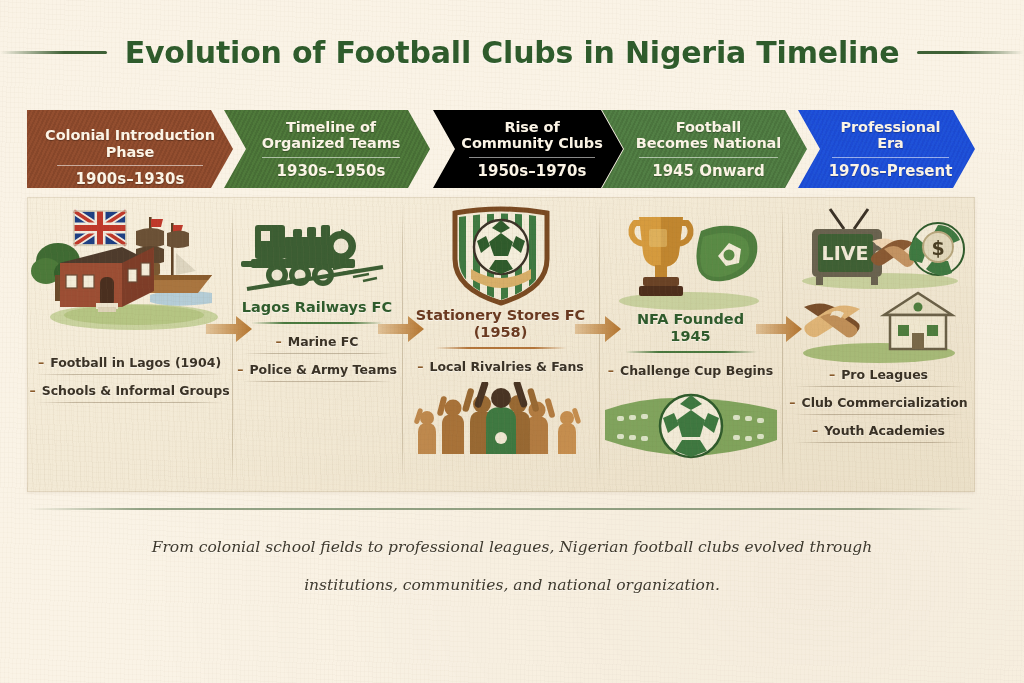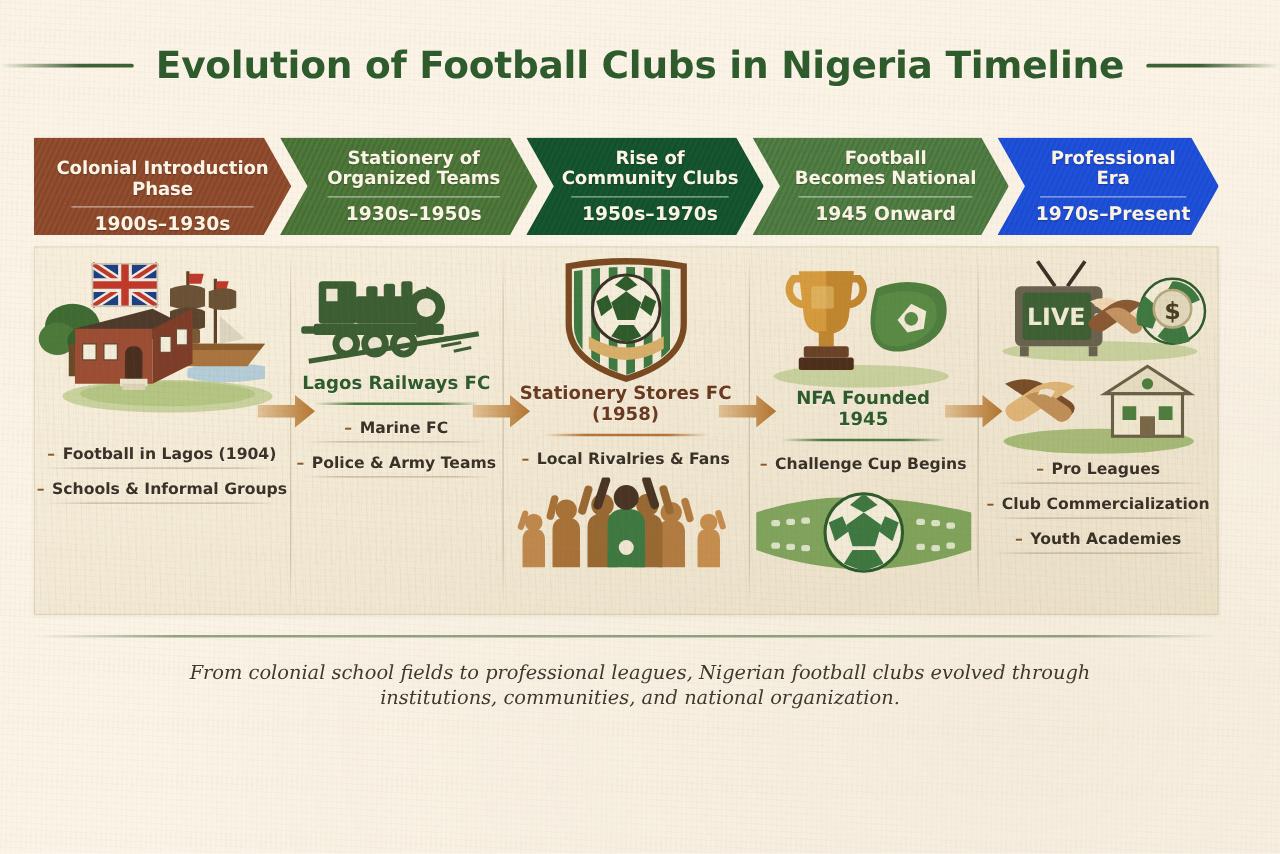--- a/index.html
+++ b/index.html
@@ -102,21 +102,21 @@
 
   
   .arrow{position:absolute;top:316px;width:46px;height:26px;z-index:20;}
 
   
   .foot-rule{position:absolute;left:27px;top:508px;width:948px;height:2px;
     background:linear-gradient(90deg, rgba(62,97,54,0) 0%, rgba(62,97,54,.55) 12%, rgba(62,97,54,.55) 88%, rgba(62,97,54,0) 100%);}
   .caption{
     position:absolute;left:142px;top:528px;width:740px;text-align:center;
     font-family:"DejaVu Serif", serif;font-style:italic;font-weight:400;
-    font-size:15.5px;line-height:20px;color:#3f3a2e;
+    font-size:15.5px;line-height:38px;color:#3f3a2e;
     text-shadow:0 1px 0 rgba(255,255,255,.5);
   }
 </style>
 </head>
 <body>
 
 <div class="stage">
 
   <div class="title-row">
     <div class="title-rule l"></div>
@@ -127,27 +127,27 @@
   <div class="banners">
 
     <div class="banner first" style="left:0px;width:206px;background:#8d4a2c;">
       <div class="b-title">Colonial Introduction</div>
       <div class="b-title">Phase</div>
       <div class="b-div"></div>
       <div class="b-years">1900s–1930s</div>
     </div>
 
     <div class="banner" style="left:197px;width:206px;background:#4b7438;">
-      <div class="b-title">Stationery of</div>
+      <div class="b-title">Timeline of</div>
       <div class="b-title">Organized Teams</div>
       <div class="b-div"></div>
       <div class="b-years">1930s–1950s</div>
     </div>
 
-    <div class="banner" style="left:394px;width:190px;background:#14532d;">
+    <div class="banner" style="left:406px;width:190px;background:#000000;">
       <div class="b-title">Rise of</div>
       <div class="b-title">Community Clubs</div>
       <div class="b-div"></div>
       <div class="b-years">1950s–1970s</div>
     </div>
 
     <div class="banner" style="left:575px;width:205px;background:#4e7a41;">
       <div class="b-title">Football</div>
       <div class="b-title">Becomes National</div>
       <div class="b-div"></div>

